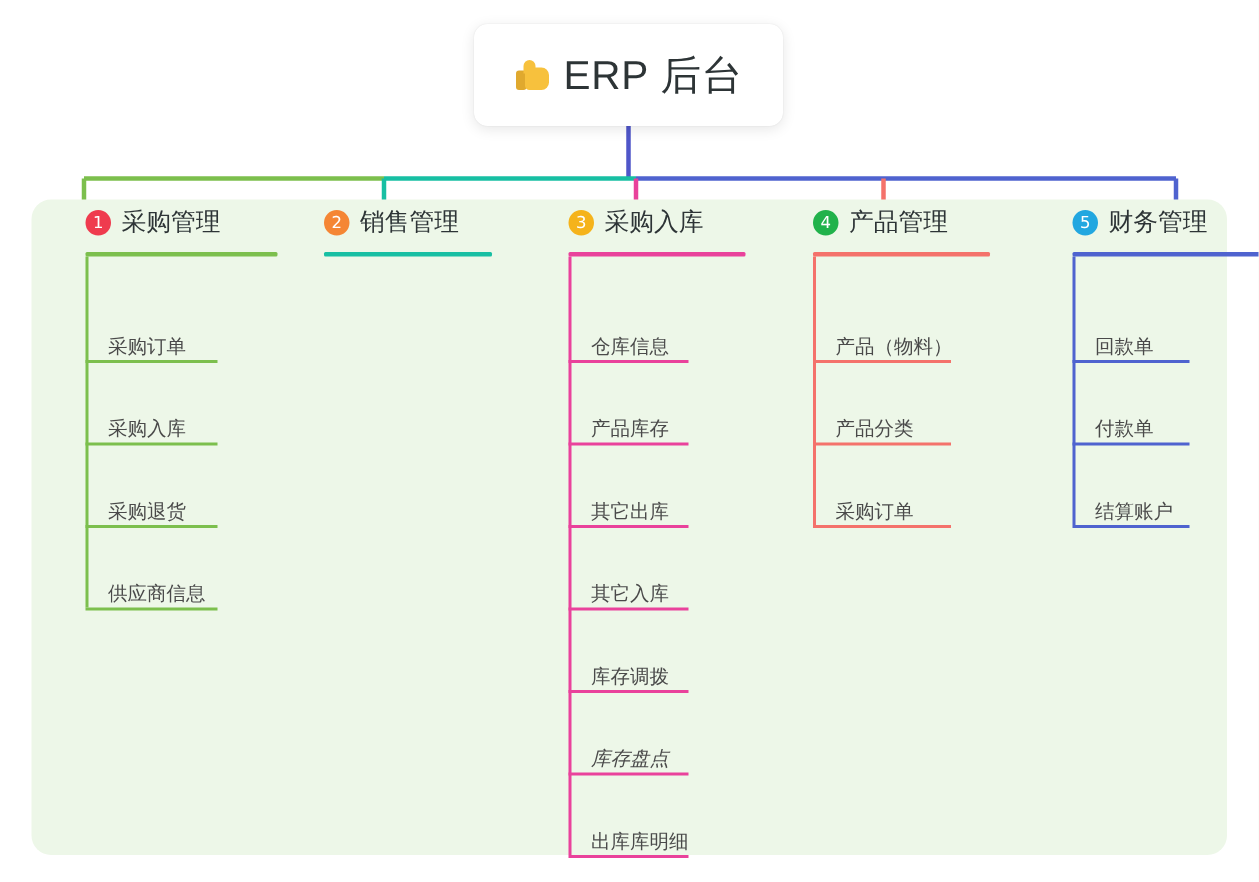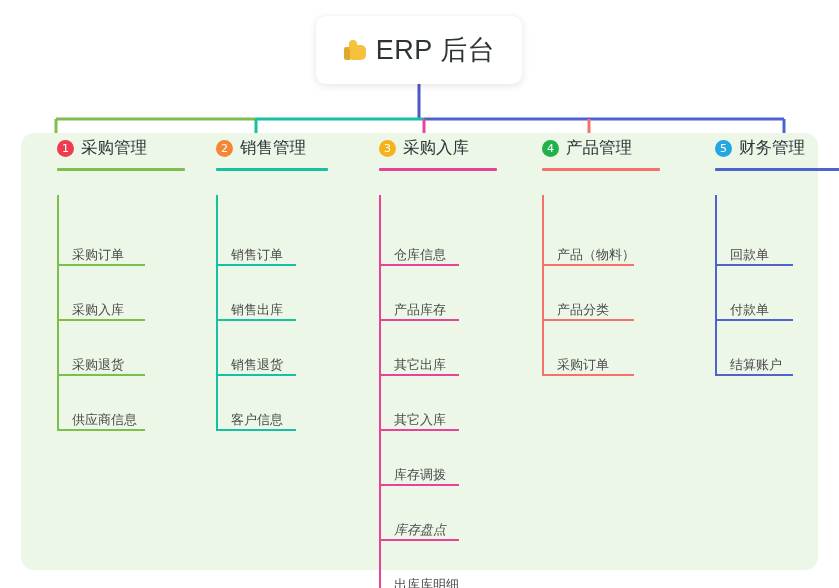--- a/index.html
+++ b/index.html
@@ -120,21 +120,20 @@
   }
   .col-rule {
     height: 3px;
     border-radius: 1px;
     margin-top: 5px;
   }
 
   .items {
     position: relative;
     padding-top: 16px;
-    margin-top: 24px;
   }
   .item-spine {
     position: absolute;
     left: 18px;
     top: 0;
     width: 2px;
   }
   .item-label {
     position: absolute;
     left: 33px;
@@ -192,31 +191,20 @@
         <div class="item-label" style="top: 216px;">供应商信息</div>
         <div class="item-rule" style="top: 234px; width: 88px; background: rgb(124, 191, 77);"></div>
       </div>
     </div>
     <div class="column" style="left: 177px;">
       <div class="col-head">
         <span class="badge" style="background: rgb(245, 134, 52);">2</span>
         <span class="col-title">销售管理</span>
       </div>
       <div class="col-rule" style="width: 112px; margin-left: 18px; background: rgb(23, 191, 163);"></div>
-      <div class="items" style="height: 235px;">
-        <div class="item-spine" style="background: rgb(23, 191, 163); height: 234px;"></div>
-        <div class="item-label" style="top: 51px;">销售订单</div>
-        <div class="item-rule" style="top: 69px; width: 80px; background: rgb(23, 191, 163);"></div>
-        <div class="item-label" style="top: 106px;">销售出库</div>
-        <div class="item-rule" style="top: 124px; width: 80px; background: rgb(23, 191, 163);"></div>
-        <div class="item-label" style="top: 161px;">销售退货</div>
-        <div class="item-rule" style="top: 179px; width: 80px; background: rgb(23, 191, 163);"></div>
-        <div class="item-label" style="top: 216px;">客户信息</div>
-        <div class="item-rule" style="top: 234px; width: 80px; background: rgb(23, 191, 163);"></div>
-      </div>
     </div>
     <div class="column" style="left: 340px;">
       <div class="col-head">
         <span class="badge" style="background: rgb(245, 179, 27);">3</span>
         <span class="col-title">采购入库</span>
       </div>
       <div class="col-rule" style="width: 118px; margin-left: 18px; background: rgb(233, 66, 155);"></div>
       <div class="items" style="height: 500px;">
         <div class="item-spine" style="background: rgb(233, 66, 155); height: 399px;"></div>
         <div class="item-label" style="top: 51px;">仓库信息</div>

